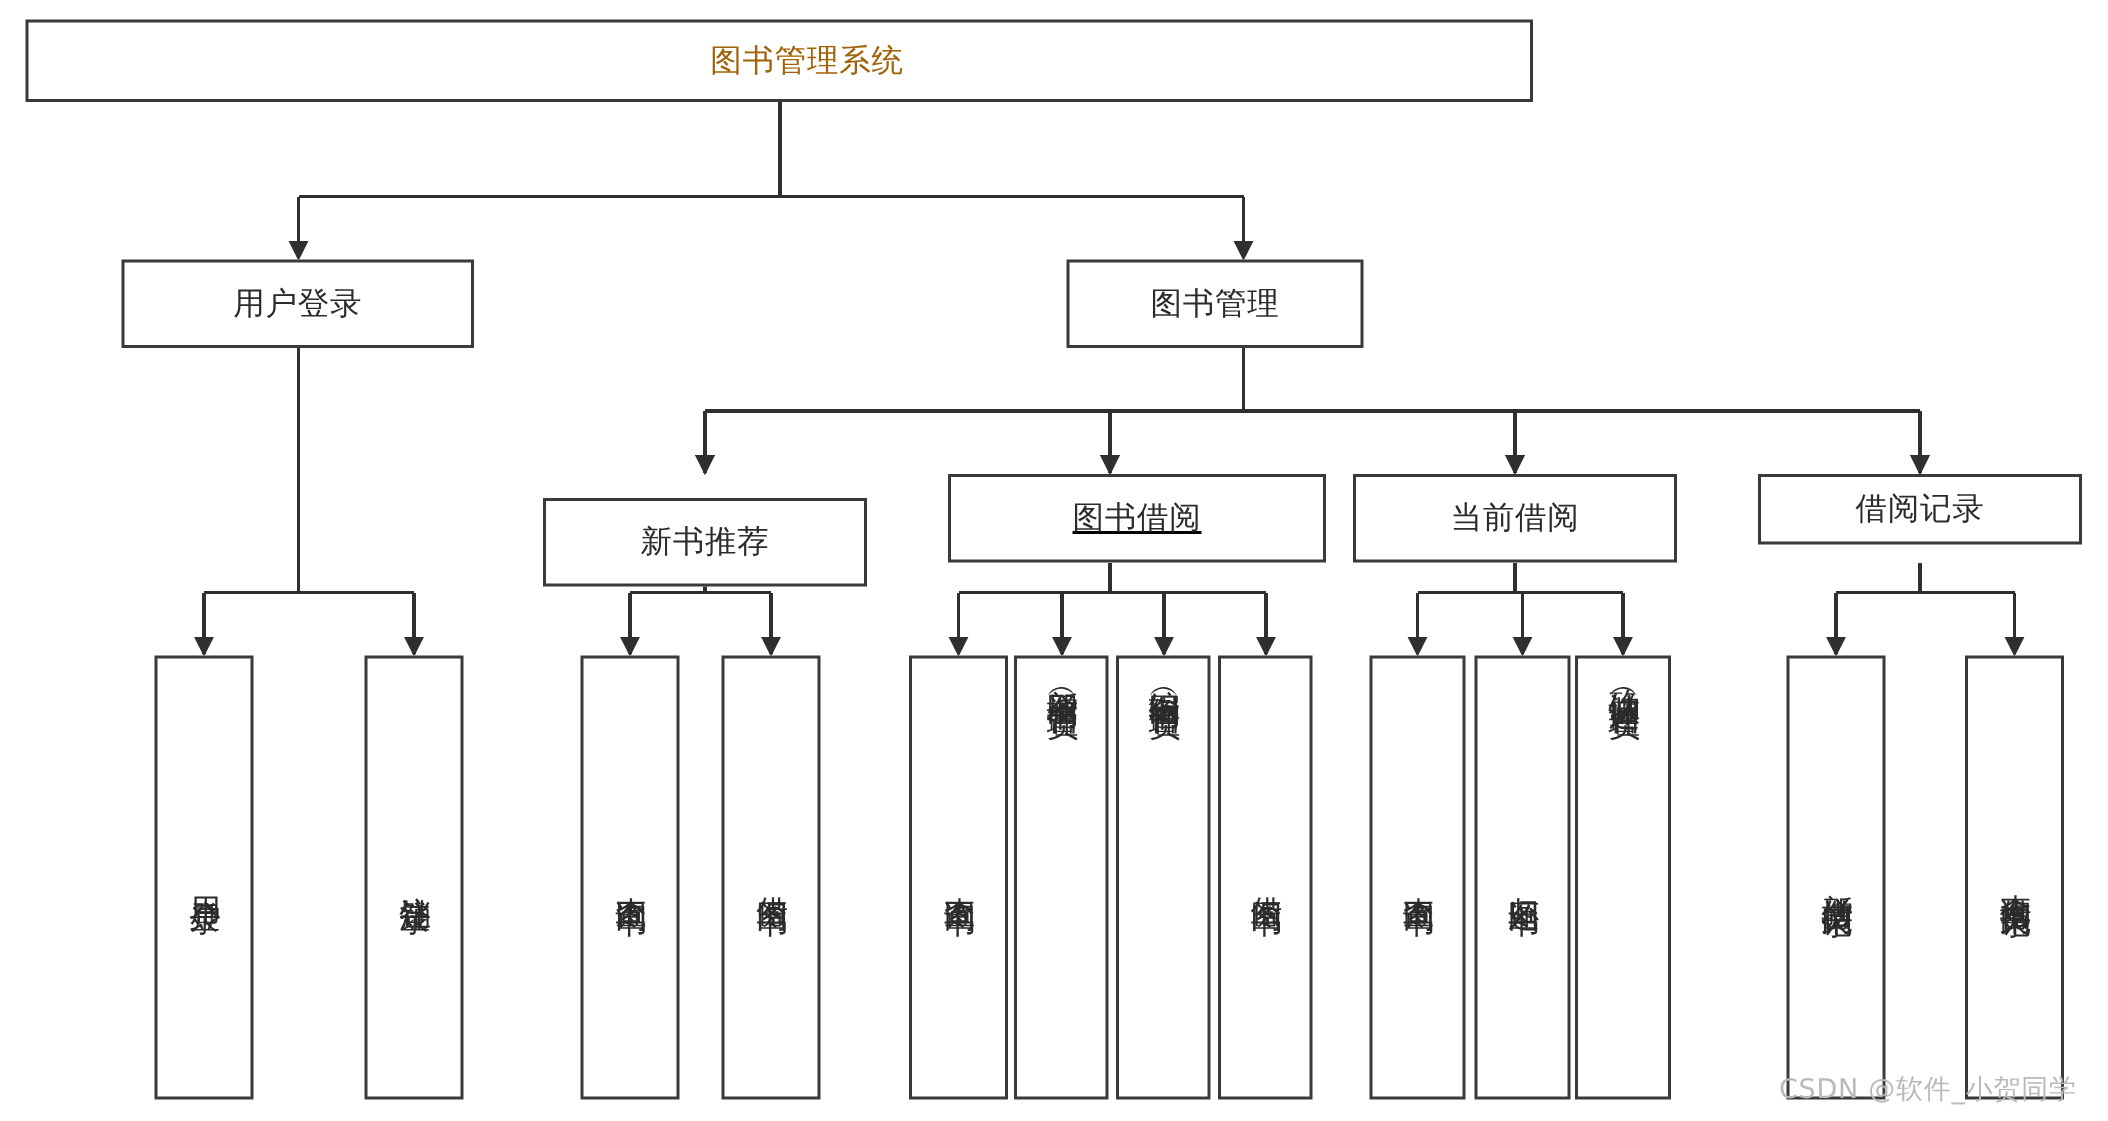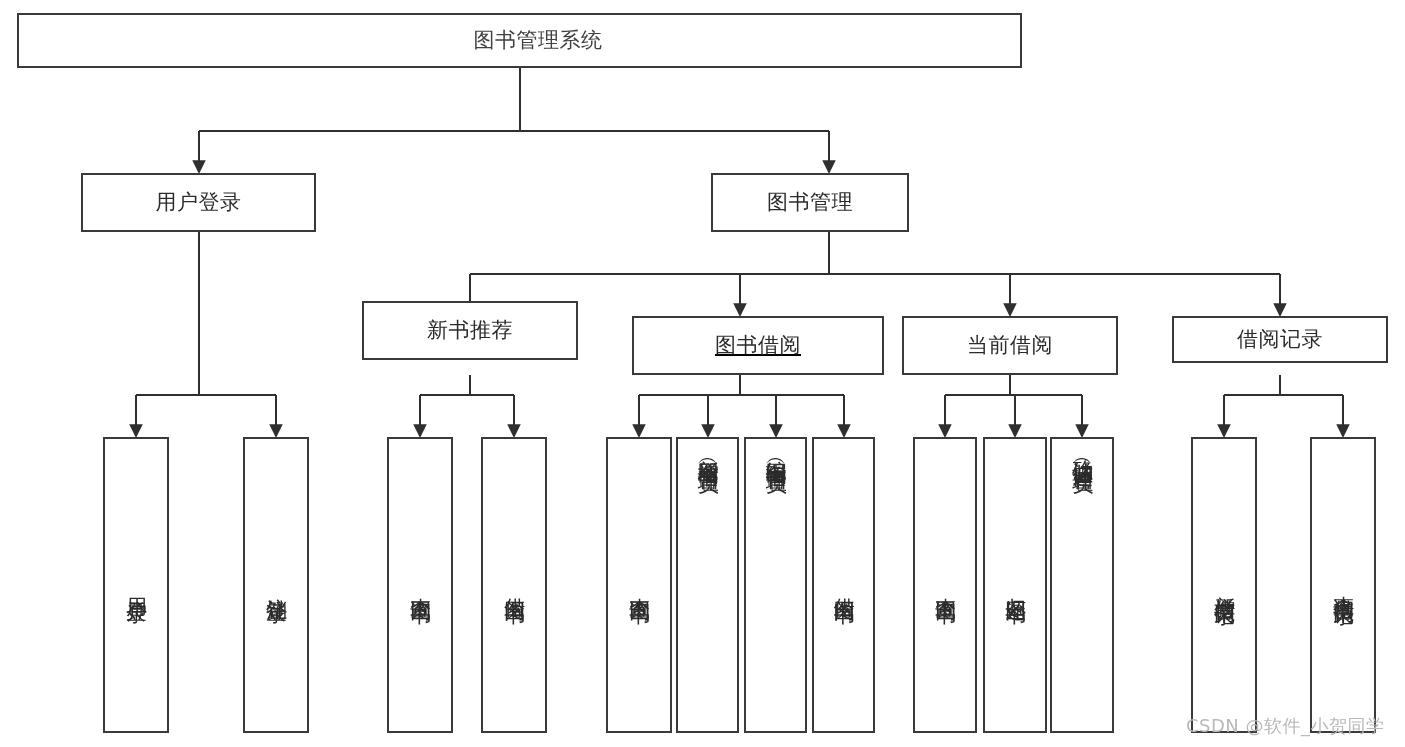--- a/index.html
+++ b/index.html
@@ -116,29 +116,29 @@
       <line x1="945" y1="395" x2="945" y2="436" stroke="#2f2f2f" stroke-width="2.6" shape-rendering="crispEdges" marker-end="url(#arrow)"></line>
       <line x1="1015" y1="395" x2="1015" y2="436" stroke="#2f2f2f" stroke-width="2.6" shape-rendering="crispEdges" marker-end="url(#arrow)"></line>
       <line x1="1082" y1="395" x2="1082" y2="436" stroke="#2f2f2f" stroke-width="2.6" shape-rendering="crispEdges" marker-end="url(#arrow)"></line>
       <line x1="1280" y1="375" x2="1280" y2="395" stroke="#2f2f2f" stroke-width="2.6" shape-rendering="crispEdges"></line>
       <line x1="1224" y1="395" x2="1343" y2="395" stroke="#2f2f2f" stroke-width="2.6" shape-rendering="crispEdges"></line>
       <line x1="1224" y1="395" x2="1224" y2="436" stroke="#2f2f2f" stroke-width="2.6" shape-rendering="crispEdges" marker-end="url(#arrow)"></line>
       <line x1="1343" y1="395" x2="1343" y2="436" stroke="#2f2f2f" stroke-width="2.6" shape-rendering="crispEdges" marker-end="url(#arrow)"></line>
     </svg>
   <div id="boxes-layer">
       <div class="node-box" style="left: 17px; top: 13px; width: 1005px; height: 55px; border-color: rgb(58, 58, 58); background: rgb(255, 255, 255);">
-        <span class="node-label-h" style="color: #404040; margin-left: 37px;">图书管理系统</span>
+        <span class="node-label-h" style="color: #a16207; margin-left: 37px;">图书管理系统</span>
       </div>
       <div class="node-box" style="left: 81px; top: 173px; width: 235px; height: 59px; border-color: rgb(58, 58, 58); background: rgb(255, 255, 255);">
         <span class="node-label-h" style="color: rgb(43, 43, 43);">用户登录</span>
       </div>
       <div class="node-box" style="left: 711px; top: 173px; width: 198px; height: 59px; border-color: rgb(58, 58, 58); background: rgb(255, 255, 255);">
         <span class="node-label-h" style="color: rgb(43, 43, 43);">图书管理</span>
       </div>
-      <div class="node-box" style="left: 362px; top: 301px; width: 216px; height: 59px; border-color: rgb(58, 58, 58); background: rgb(255, 255, 255);">
+      <div class="node-box" style="left: 362px; top: 332px; width: 216px; height: 59px; border-color: rgb(58, 58, 58); background: rgb(255, 255, 255);">
         <span class="node-label-h" style="color: rgb(43, 43, 43);">新书推荐</span>
       </div>
       <div class="node-box" style="left: 632px; top: 316px; width: 252px; height: 59px; border-color: rgb(58, 58, 58); background: rgb(255, 255, 255); text-decoration: underline;">
         <span class="node-label-h" style="color: rgb(43, 43, 43);">图书借阅</span>
       </div>
       <div class="node-box" style="left: 902px; top: 316px; width: 216px; height: 59px; border-color: rgb(58, 58, 58); background: rgb(255, 255, 255);">
         <span class="node-label-h" style="color: rgb(43, 43, 43);">当前借阅</span>
       </div>
       <div class="node-box" style="left: 1172px; top: 316px; width: 216px; height: 47px; border-color: rgb(58, 58, 58); background: rgb(255, 255, 255);">
         <span class="node-label-h" style="color: rgb(43, 43, 43);">借阅记录</span>

